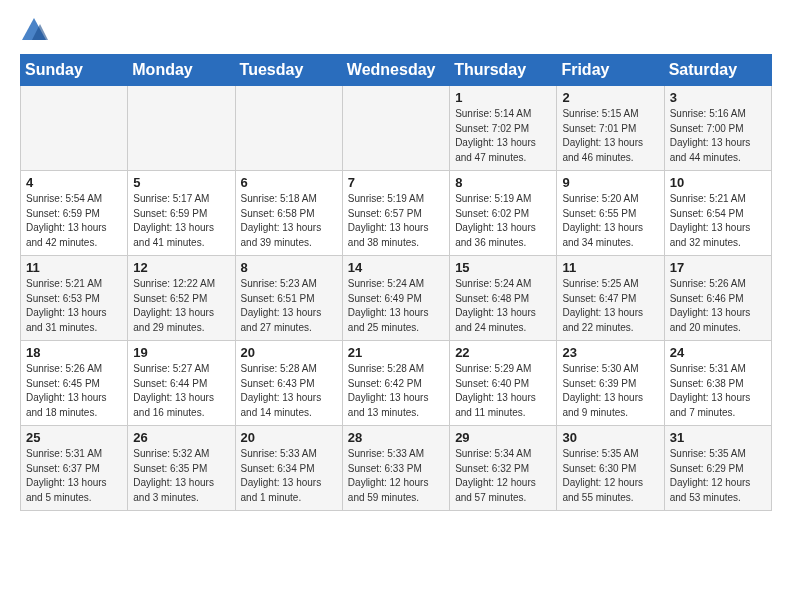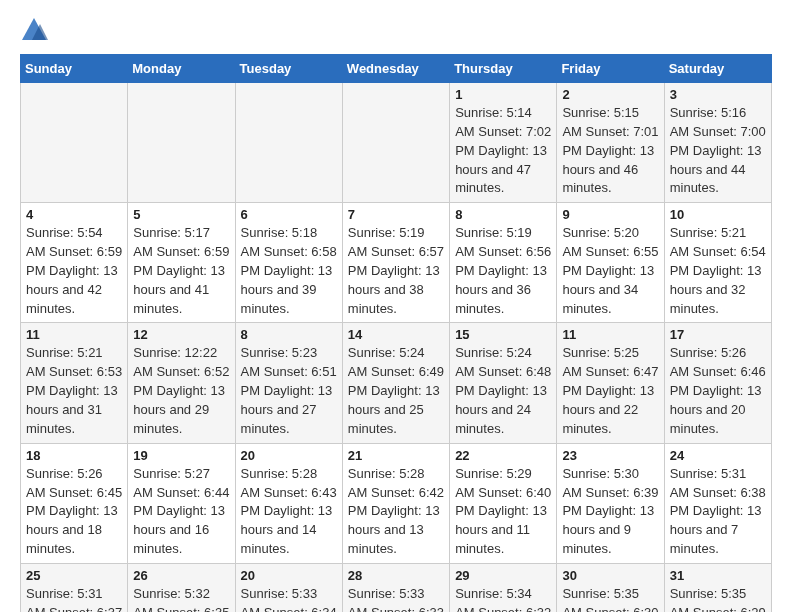--- a/index.html
+++ b/index.html
@@ -53,21 +53,21 @@
       color: #444;
     }
     table {
       width: 100%;
       border-collapse: collapse;
       table-layout: fixed;
     }
     thead tr th {
       background-color: #2a6dbd;
       color: #fff;
-      font-size: 13px;
+      font-size: 16px;
       font-weight: bold;
       padding: 6px 4px;
       text-align: left;
       border: 1px solid #2a6dbd;
     }
     tbody tr td {
       vertical-align: top;
       border: 1px solid #ccc;
       padding: 4px 5px;
       font-size: 10px;
@@ -81,21 +81,21 @@
       background-color: #fff;
     }
     .day-number {
       font-size: 13px;
       font-weight: bold;
       color: #222;
       display: block;
       margin-bottom: 2px;
     }
     .day-info {
-      font-size: 13px;
+      font-size: 10px;
       line-height: 1.45;
       color: #333;
     }
   </style>
 </head>
 <body>
 
 <div class="header-area">
   <div class="logo">
     <svg class="logo-icon" viewBox="0 0 28 28">
@@ -178,21 +178,21 @@
         <td>
           <span class="day-number">7</span>
           <div class="day-info">Sunrise: 5:19 AM
 Sunset: 6:57 PM
 Daylight: 13 hours
 and 38 minutes.</div>
         </td>
         <td>
           <span class="day-number">8</span>
           <div class="day-info">Sunrise: 5:19 AM
-Sunset: 6:56 PM
+Sunset: 6:02 PM
 Daylight: 13 hours
 and 36 minutes.</div>
         </td>
         <td>
           <span class="day-number">9</span>
           <div class="day-info">Sunrise: 5:20 AM
 Sunset: 6:55 PM
 Daylight: 13 hours
 and 34 minutes.</div>
         </td>

